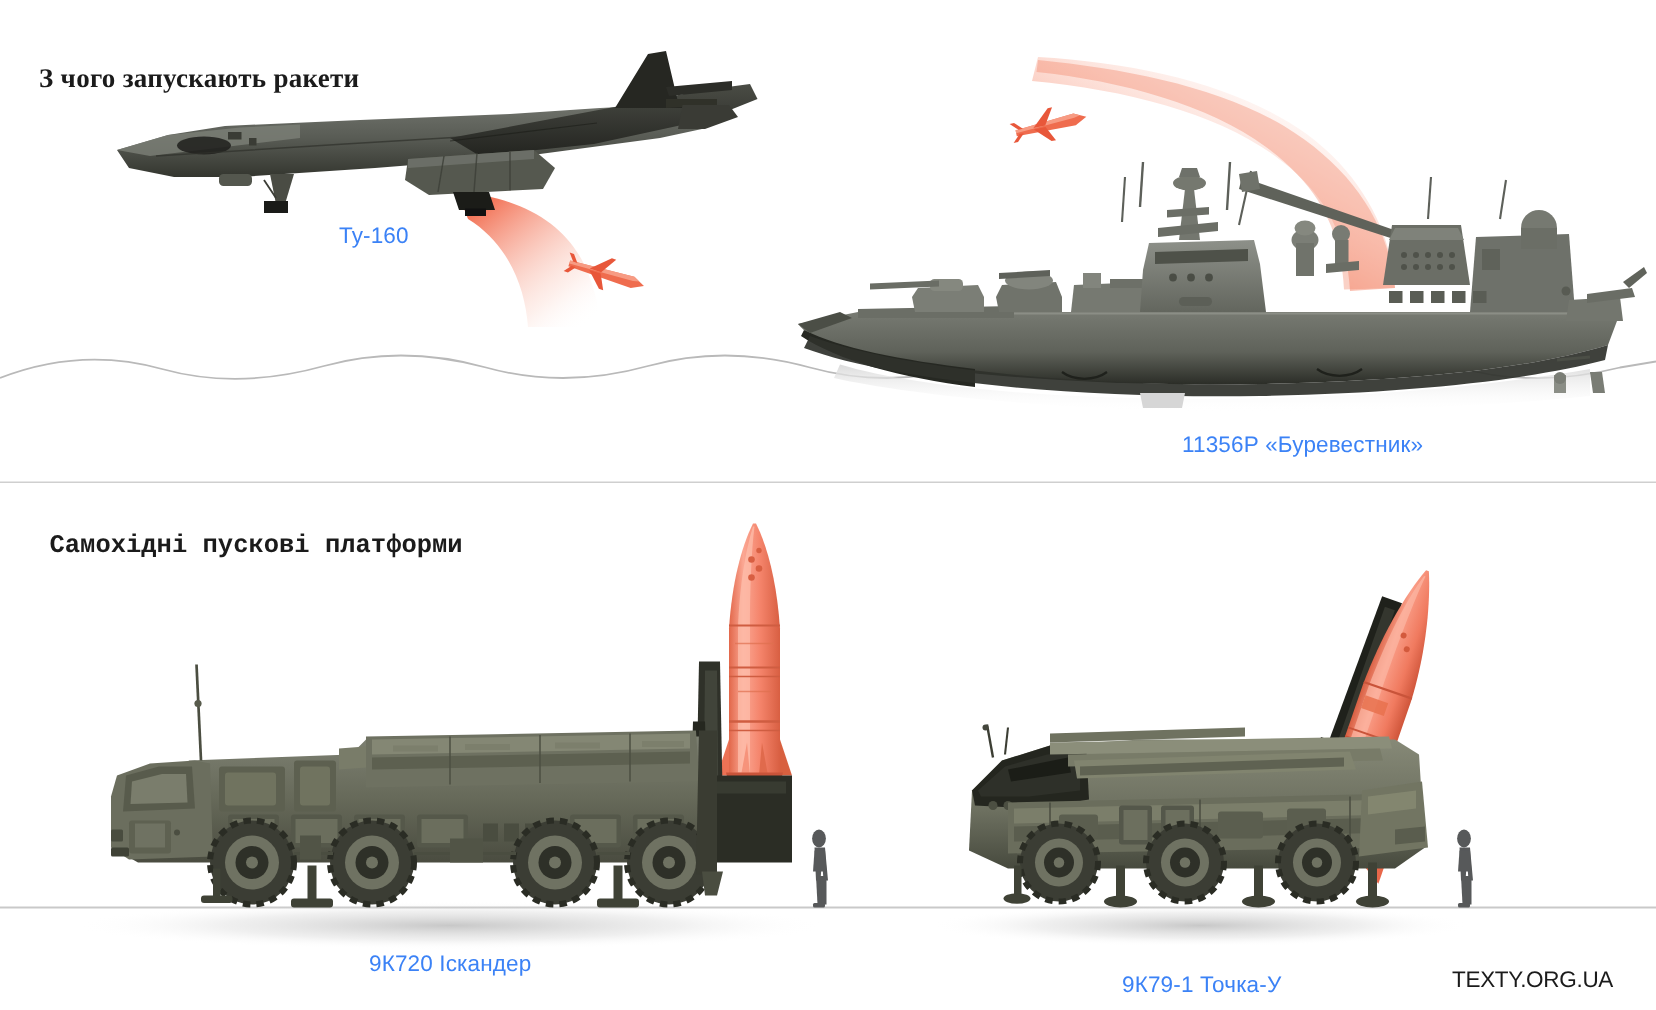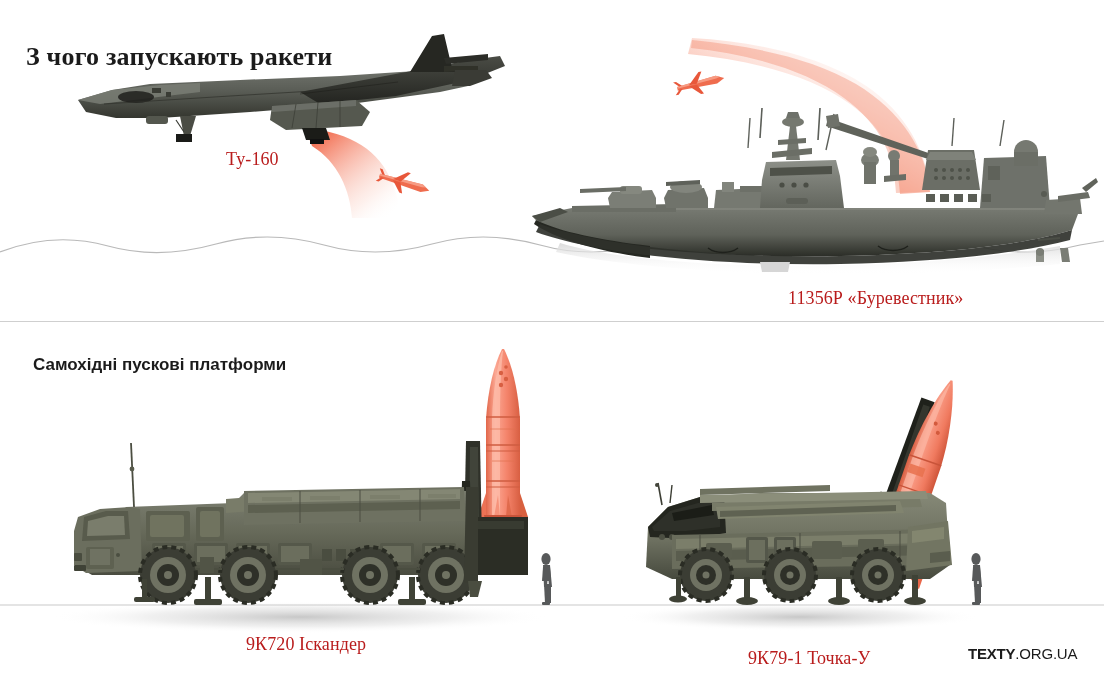--- a/index.html
+++ b/index.html
@@ -20,41 +20,41 @@
     background: #ffffff;
   }
   .abs { position: absolute; }
 
   
   .main-title {
     left: 26px;
     top: 22px;
     font-family: "Liberation Serif", serif;
     font-weight: bold;
-    font-size: 26px;
+    font-size: 18px;
     letter-spacing: 0.2px;
     color: #1b1b1b;
     white-space: nowrap;
     margin-top: 20px;
   }
   .section-title {
     left: 33px;
     top: 341px;
-    font-family: Liberation Sans, sans-serif;
+    font-family: Liberation Mono, monospace;
     font-weight: bold;
     font-size: 17px;
     color: #1b1b1b;
     white-space: nowrap;
   }
 
   
   .caption {
-    font-family: Liberation Serif, serif;
-    font-size: 18px;
-    color: #b91c1c;
+    font-family: Liberation Sans, sans-serif;
+    font-size: 15px;
+    color: #3b82f6;
     white-space: nowrap;
     letter-spacing: 0.1px;
   }
   .cap-plane  { left: 226px; top: 149px; }
   .cap-ship   { left: 788px; top: 288px; }
   .cap-isk    { left: 246px; top: 634px; }
   .cap-tochka { left: 748px; top: 634px; margin-top: 14px; }
 
   
   .divider {
@@ -68,21 +68,21 @@
   
   .logo {
     left: 968px;
     top: 645px;
     font-family: "Liberation Sans", sans-serif;
     font-size: 15px;
     color: #1b1b1b;
     letter-spacing: -0.2px;
     white-space: nowrap;
   }
-  .logo .b { font-weight: bold; }
+  .logo .b { font-weight: normal; }
 
   
   svg.layer { position: absolute; left: 0; top: 0; overflow: visible; }
 </style>
 </head>
 <body>
 
 <div id="stage">
 
   <svg class="layer" width="1104" height="321" viewBox="0 0 1104 321">

